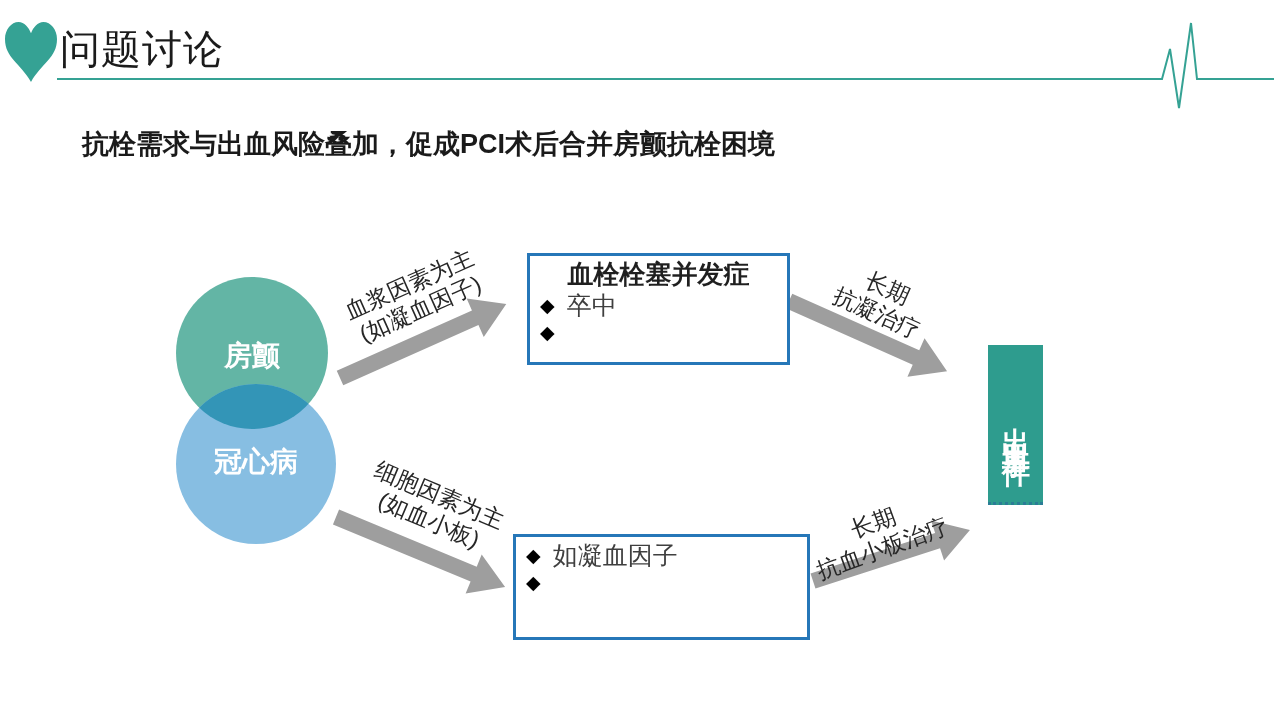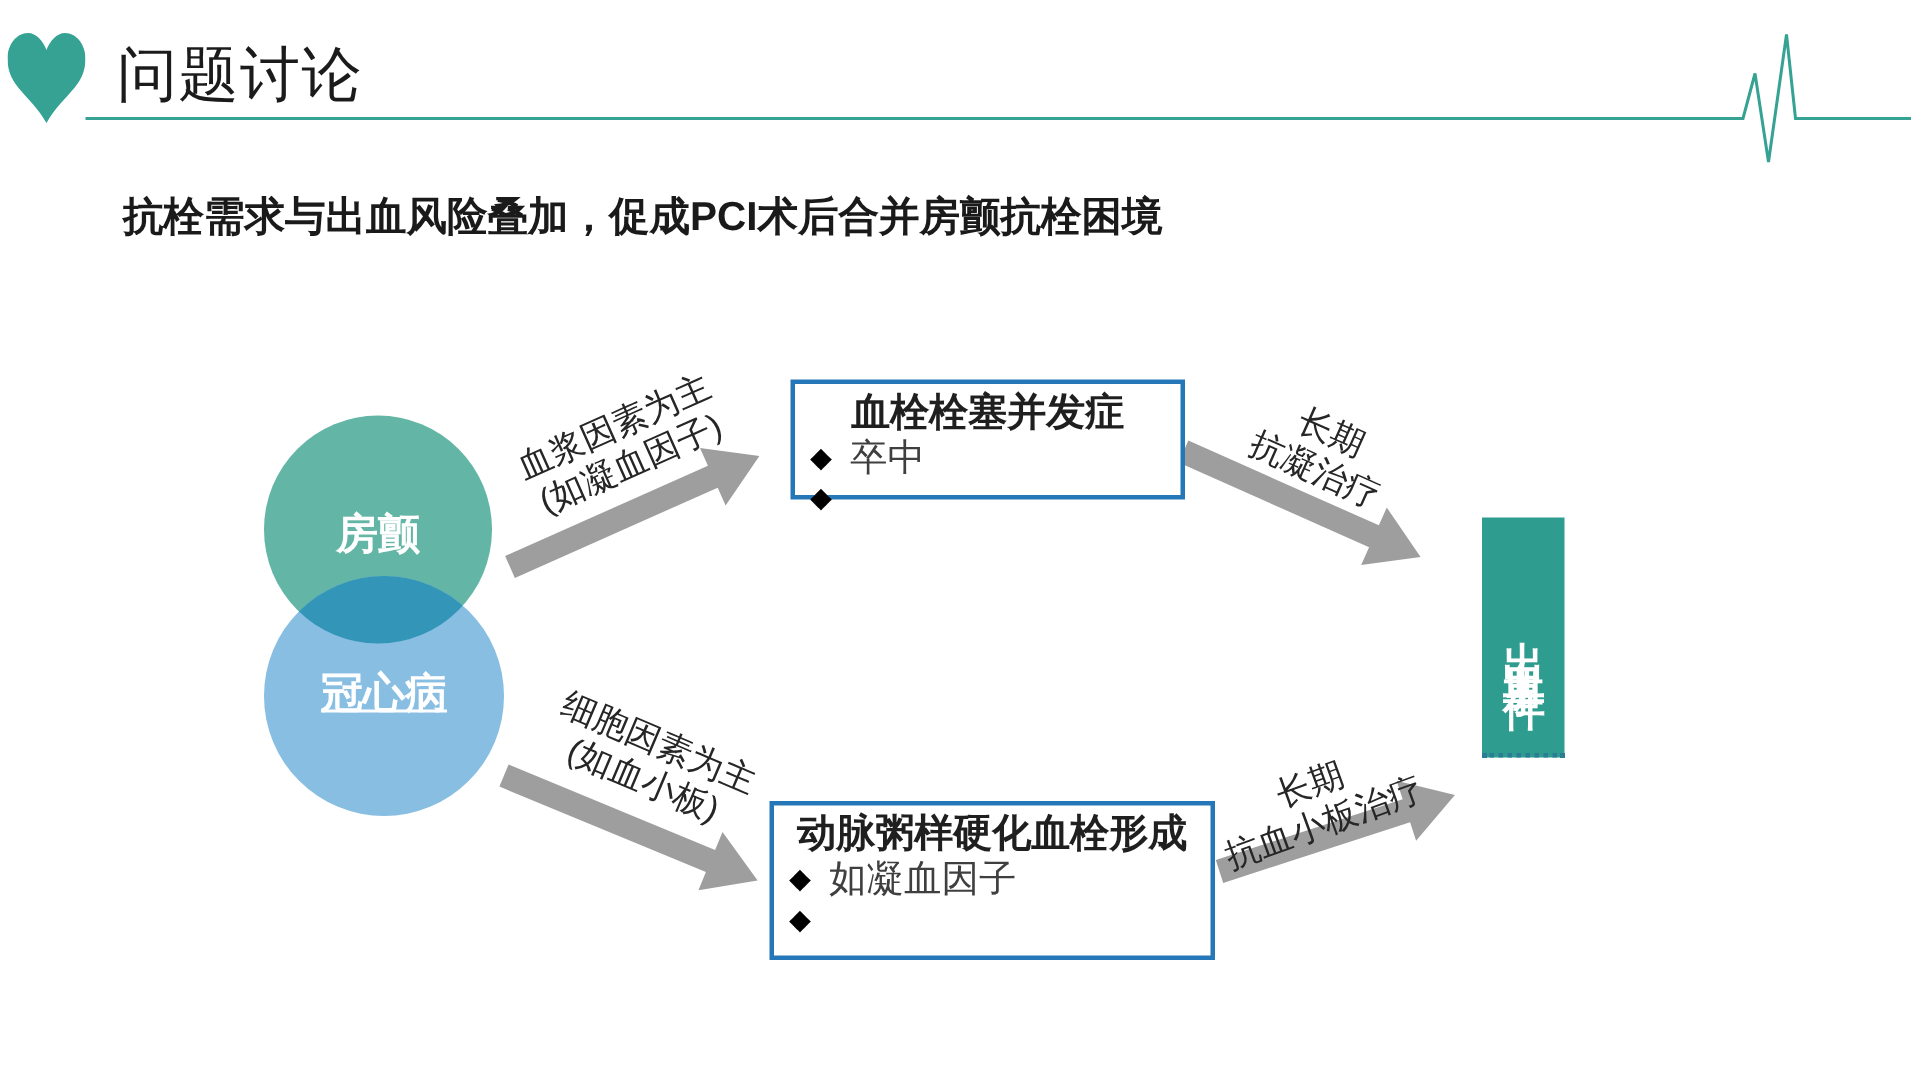--- a/index.html
+++ b/index.html
@@ -2,21 +2,21 @@
 <html><head>
 <meta charset="utf-8">
 <style>
   html,body{margin:0;padding:0;background:#fff;}
   .stage{
     position:relative;width:1280px;height:720px;background:#ffffff;overflow:hidden;
     font-family:"Liberation Sans","DejaVu Sans",sans-serif;
   }
   .abs{position:absolute;}
   
-  .page-title{left:78px;top:22px;font-size:40px;color:#1b1b1b;letter-spacing:1px;}
+  .page-title{left:60px;top:22px;font-size:40px;color:#1b1b1b;letter-spacing:1px;}
   
   .subtitle{left:62px;top:126px;font-size:27px;font-weight:bold;color:#1a1a1a;margin-left:20px;}
   
   .circle-label{color:#ffffff;font-weight:bold;font-size:28px;transform:translate(-50%,-50%);white-space:nowrap;}
   
   .arrow-label{color:#262626;font-size:23px;line-height:1.18;text-align:center;white-space:nowrap;}
   
   .outcome-box{
     left:988px;top:345px;width:55px;height:160px;background:#2E9C8E;
     border-bottom:3px dotted #2B7D96;box-sizing:border-box;
@@ -24,21 +24,21 @@
   }
   .outcome-text{
     writing-mode:vertical-rl;color:#ffffff;font-weight:bold;font-size:28px;
     letter-spacing:11px;line-height:1;margin-top:6px;
   }
   
   .info-box{
     background:#ffffff;border:3px solid #2677B8;box-sizing:border-box;
     padding:3px 8px 0 8px;
   }
-  .box1{left:527px;top:253px;width:263px;height:80px;}
+  .box1{left:527px;top:253px;width:263px;height:112px;}
   .box2{left:513px;top:534px;width:297px;height:106px;}
   .box-title{font-weight:bold;font-size:26px;color:#1f1f1f;text-align:center;line-height:1.2;}
   .bullet-row{display:flex;align-items:center;gap:12px;font-size:25px;color:#3f3f3f;line-height:1.25;padding-left:2px;}
   .bullet-marker{font-size:19px;color:#000000;flex:0 0 auto;}
   .svg-layer{left:0;top:0;width:1280px;height:720px;pointer-events:none;}
 </style>
 </head>
 <body>
 
 <div class="stage">
@@ -78,21 +78,21 @@
 
   <svg class="abs" style="left:5px;top:22px;" width="52" height="60" viewBox="0 0 32 29.6" preserveAspectRatio="none">
     <path d="M23.6,0c-3.4,0-6.3,2.7-7.6,5.6C14.7,2.7,11.8,0,8.4,0C3.8,0,0,3.8,0,8.4c0,9.4,9.5,11.9,16,21.2c6.5-9.3,16-11.8,16-21.2C32,3.8,28.2,0,23.6,0z" fill="#35A294"></path>
   </svg>
 
   <div class="abs page-title">问题讨论</div>
 
   <div class="abs subtitle">抗栓需求与出血风险叠加，促成PCI术后合并房颤抗栓困境</div>
 
   <div class="abs circle-label" style="left:252px;top:356px;">房颤</div>
-  <div class="abs circle-label" style="left:256px;top:462px;text-decoration:underline;">冠心病</div>
+  <div class="abs circle-label" style="left:256px;top:462px;">冠心病</div>
 
   <div class="abs arrow-label" style="left:415px;top:297px;transform:translate(-50%,-50%) rotate(-24deg);">
     <div>血浆因素为主</div>
     <div>(如凝血因子)</div>
   </div>
   <div class="abs arrow-label" style="left:882px;top:301px;transform:translate(-50%,-50%) rotate(24deg);">
     <div>长期</div>
     <div>抗凝治疗</div>
   </div>
   <div class="abs arrow-label" style="left:434px;top:508px;transform:translate(-50%,-50%) rotate(23deg);">
@@ -109,21 +109,20 @@
     <div class="bullet-row">
       <span class="bullet-marker">◆</span>
       <span>卒中</span>
     </div>
     <div class="bullet-row">
       <span class="bullet-marker">◆</span>
     </div>
   </div>
 
   <div class="abs info-box box2">
-    <div class="box-title">动脉粥样硬化血栓形成</div>
     <div class="bullet-row">
       <span class="bullet-marker">◆</span>
       <span>如凝血因子</span>
     </div>
     <div class="bullet-row">
       <span class="bullet-marker">◆</span>
     </div>
   </div>
 
   <div class="abs outcome-box">

